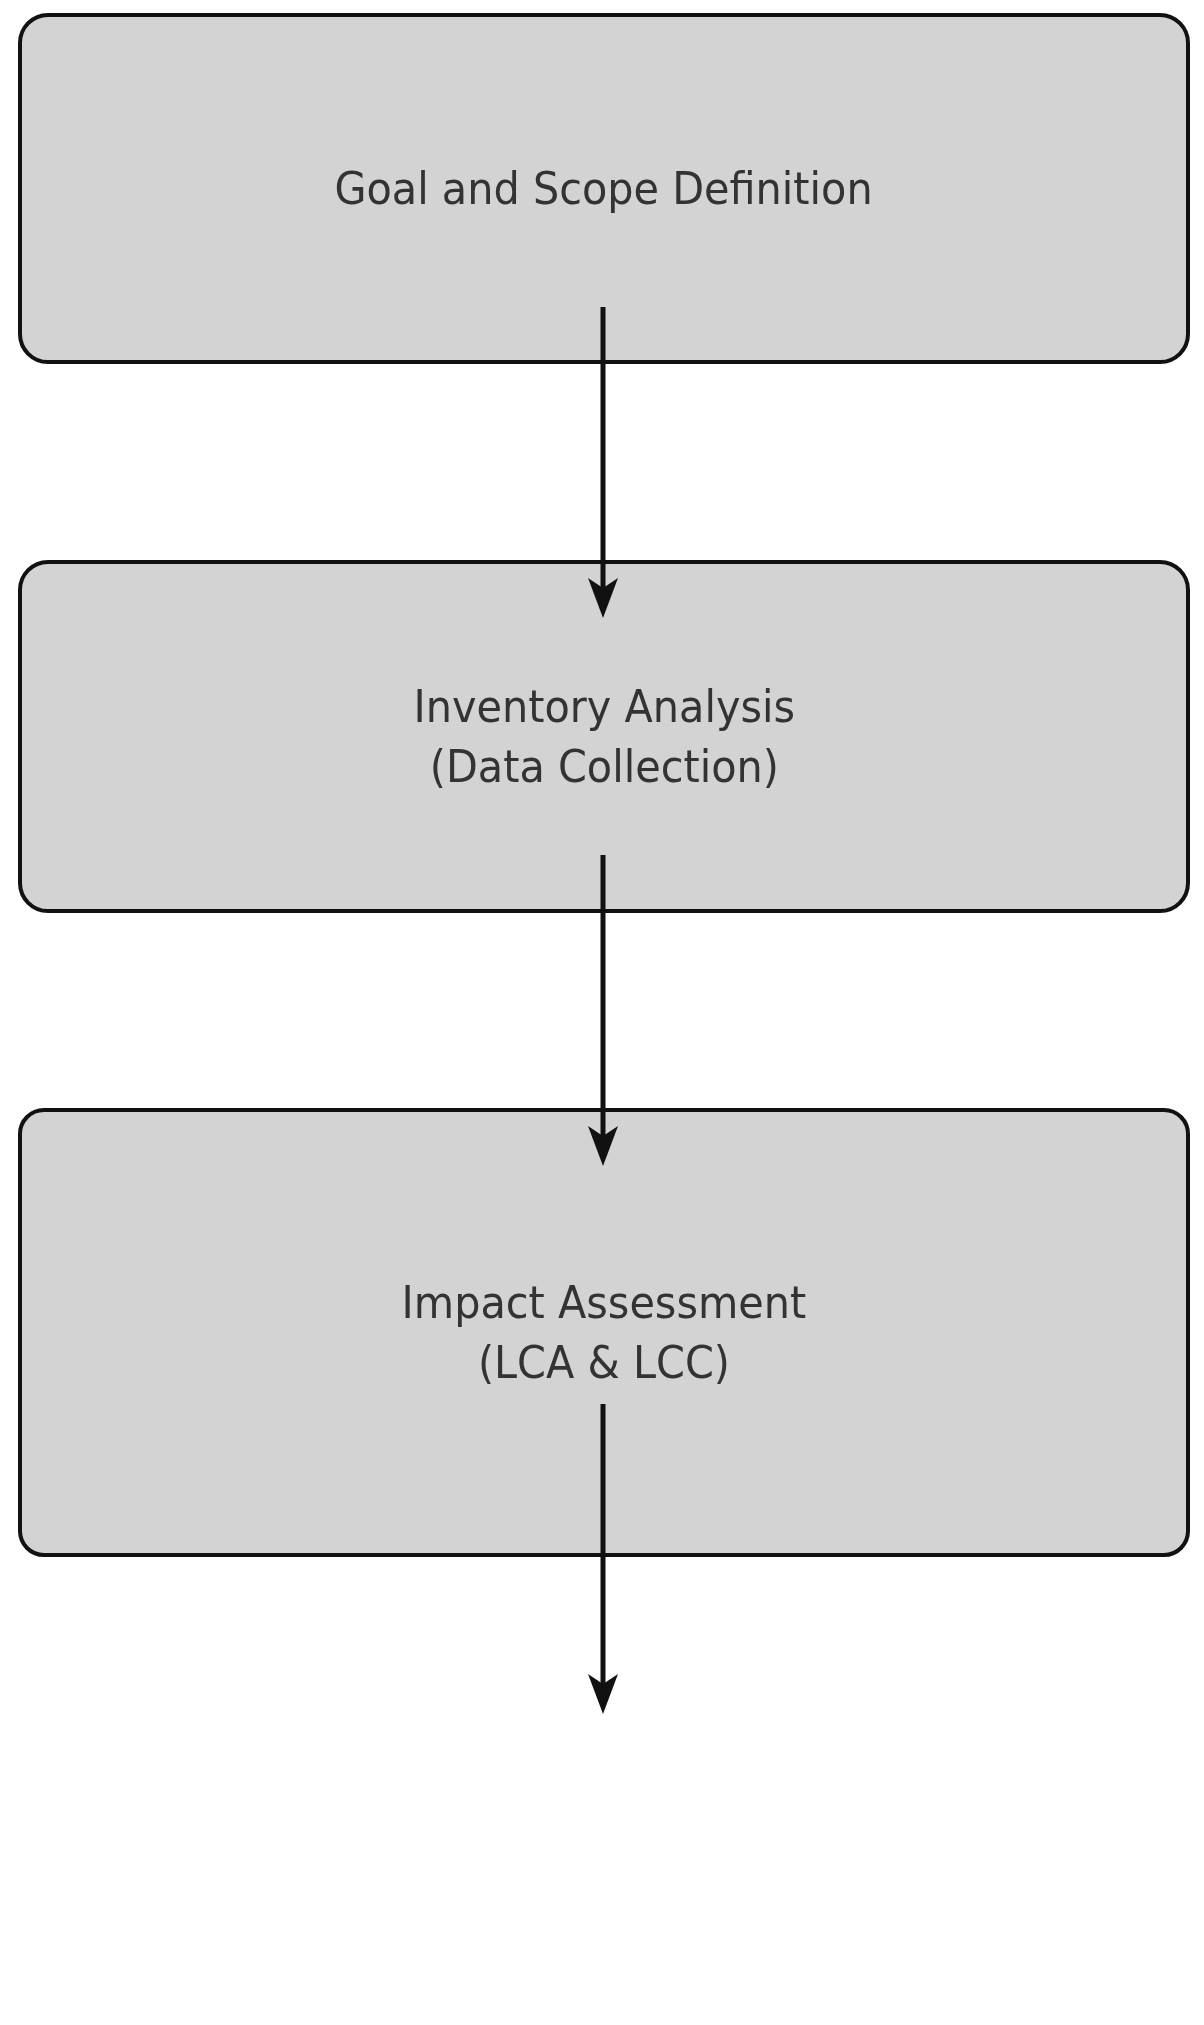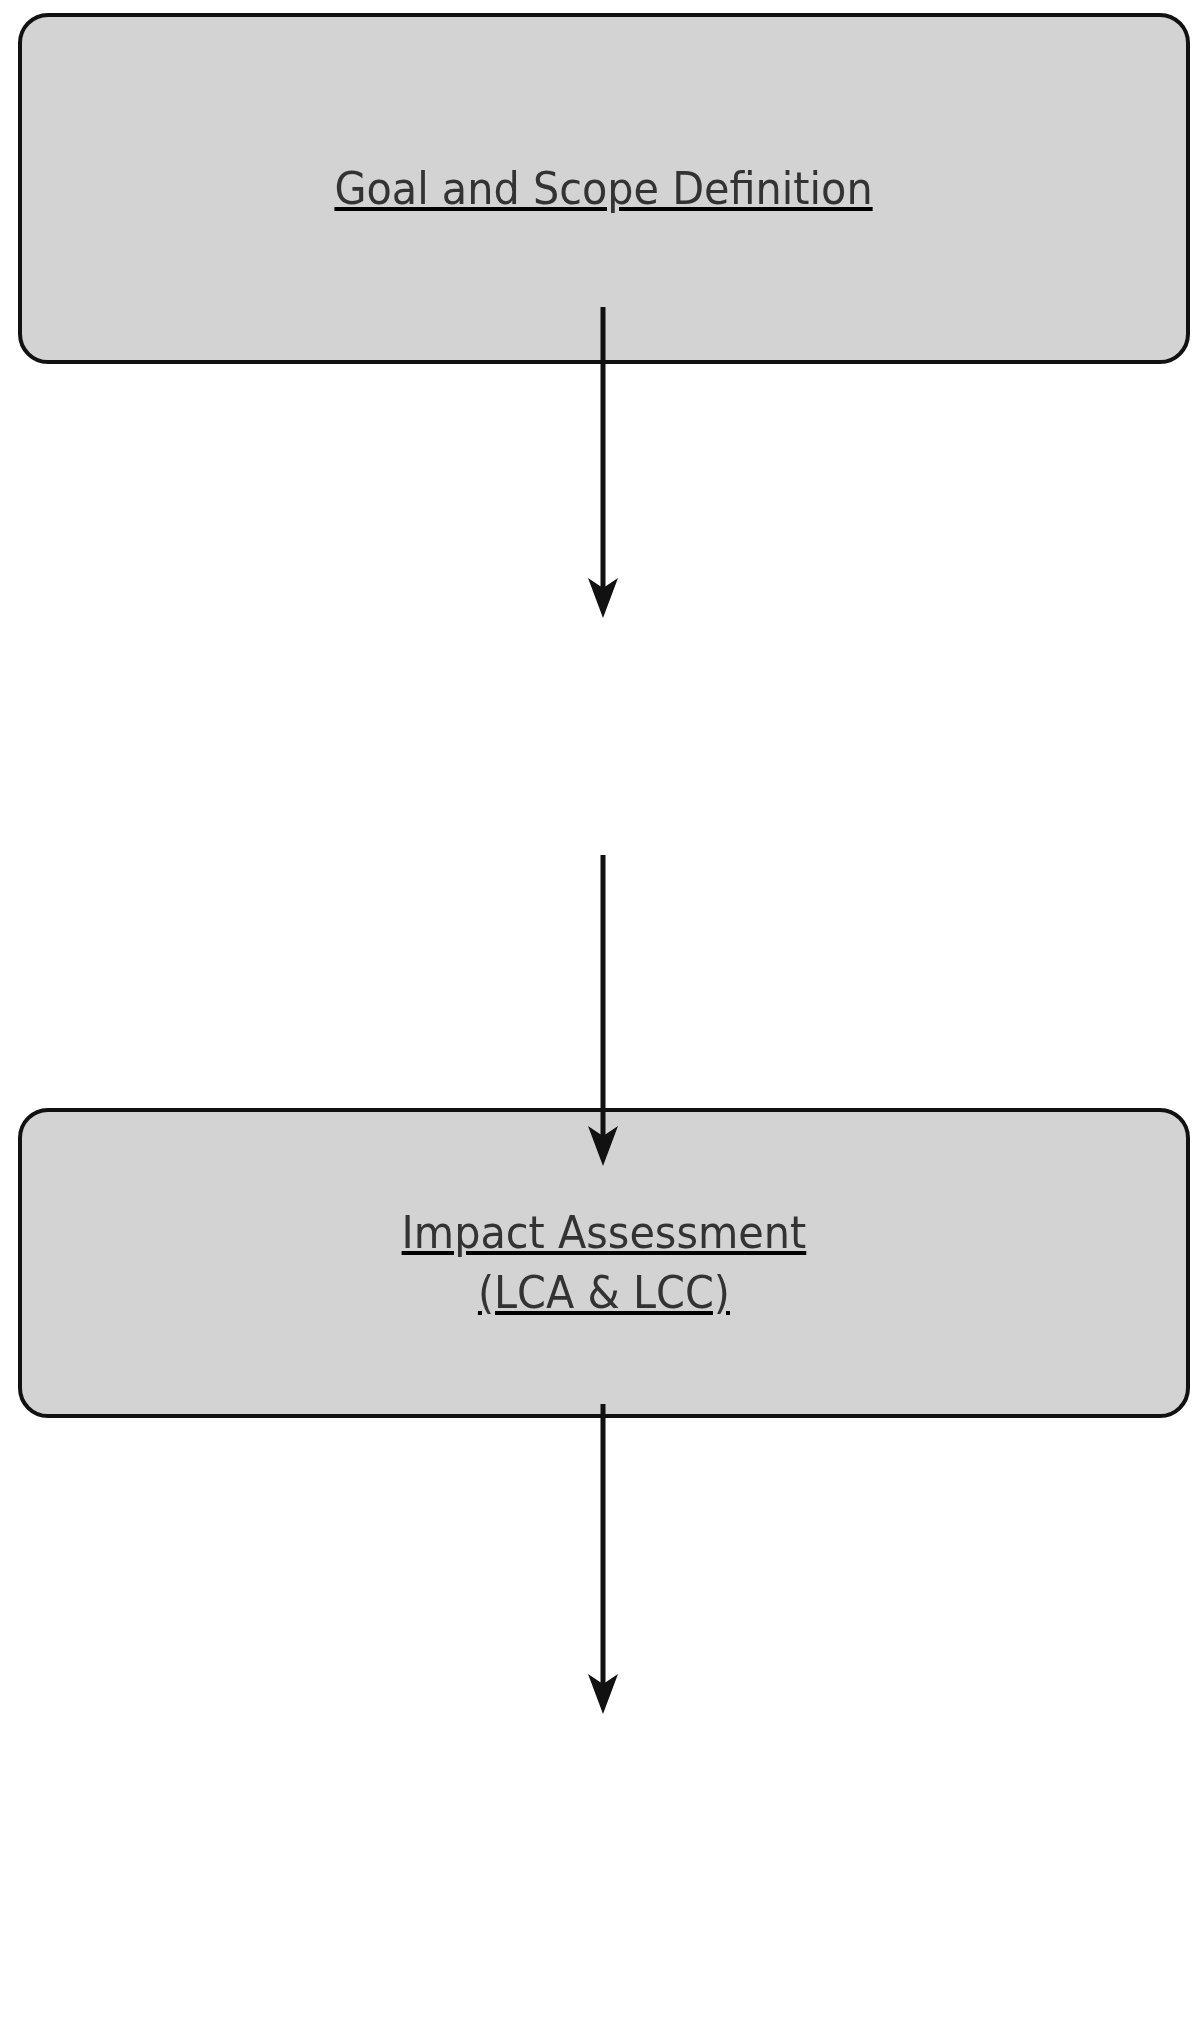--- a/index.html
+++ b/index.html
@@ -22,36 +22,35 @@
     left: 18px;
     width: 1172px;
     box-sizing: border-box;
     background: #d3d3d3;
     border: 4px solid #111111;
     border-radius: 30px;
     display: flex;
     align-items: center;
     justify-content: center;
     z-index: 1;
-    text-decoration: underline;
   }
   .node-label {
     text-align: center;
     color: #333333;
     font-size: 45px;
     line-height: 60px;
     letter-spacing: 0px;
     font-family: "DejaVu Sans", "Liberation Sans", sans-serif;
     white-space: pre-line;
     transform: scaleX(0.92);
     transform-origin: center center;
   }
   #node-1 { top: 13px;   height: 351px; }
   #node-2 { top: 560px;  height: 353px; }
-  #node-3 { top: 1108px; height: 310px; }
+  #node-3 { top: 1108px; height: 449px; border-radius: 26px; }
   #node-4 { top: 1655px; height: 355px; }
 
   .flow-arrow {
     position: absolute;
     left: 0;
     top: 0;
     width: 1204px;
     height: 2025px;
     pointer-events: none;
     z-index: 3;
@@ -68,20 +67,24 @@
 </style>
 </head>
 <body>
 
 <div id="canvas">
 
   <div class="flow-node" id="node-1">
     <div class="node-label">Goal and Scope Definition</div>
   </div>
 
+  <div class="flow-node" id="node-2">
+    <div class="node-label">Inventory Analysis
+(Data Collection)</div>
+  </div>
 
   <div class="flow-node" id="node-3">
     <div class="node-label">Impact Assessment
 (LCA &amp; LCC)</div>
   </div>
 
 
   <svg class="flow-arrow" viewBox="0 0 1204 2025">
 
     <g>

